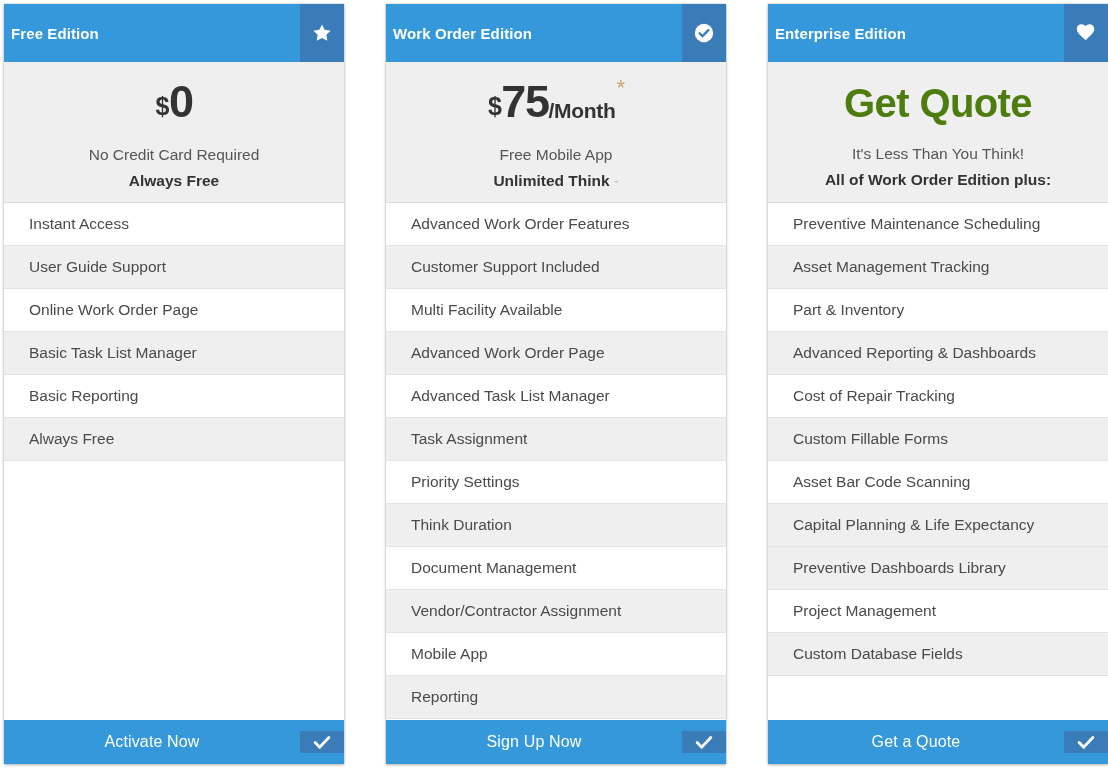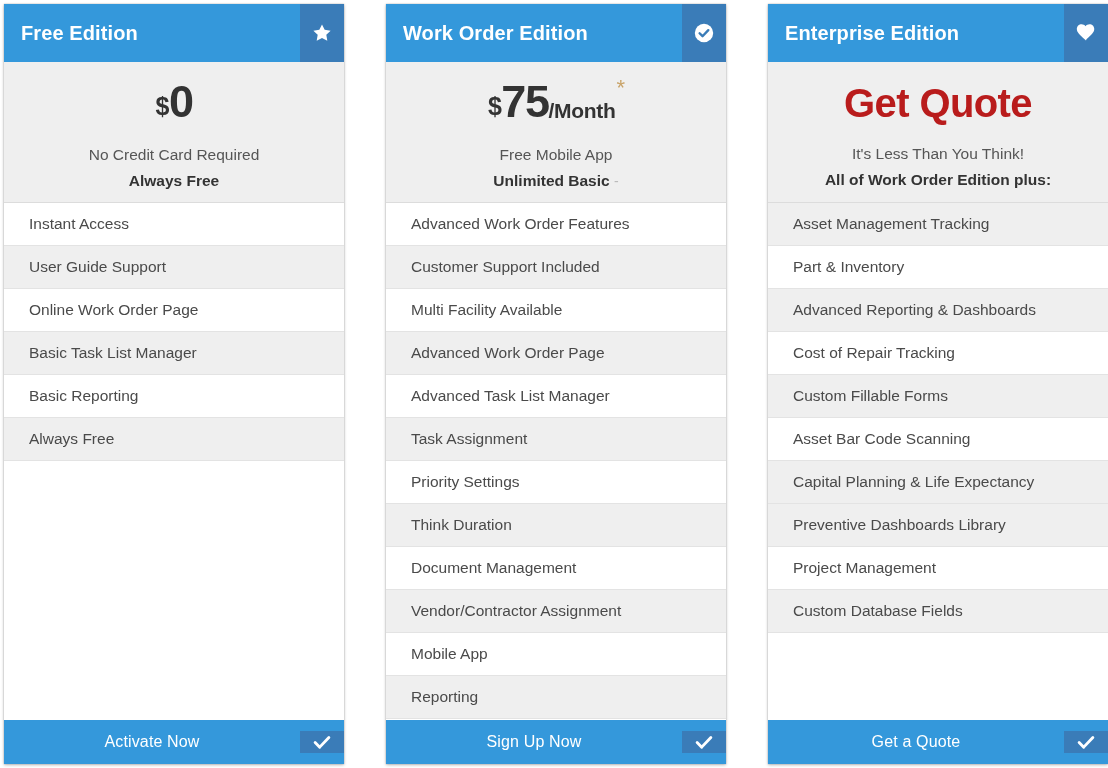--- a/index.html
+++ b/index.html
@@ -39,23 +39,23 @@
     flex: 0 0 58px;
     background: #3498db;
     display: flex;
     align-items: stretch;
     position: relative;
   }
   .card-header-title {
     flex: 1 1 auto;
     display: flex;
     align-items: center;
-    padding-left: 17px;
+    padding-left: 7px;
     color: #ffffff;
-    font-size: 20px;
+    font-size: 15px;
     font-weight: bold;
     letter-spacing: 0.1px;
     white-space: nowrap;
   }
   .card-header-icon {
     flex: 0 0 44px;
     background: #3a7cb8;
     display: flex;
     align-items: center;
     justify-content: center;
@@ -110,21 +110,21 @@
     font-size: 22px;
     align-self: flex-start;
     position: relative;
     top: -4px;
     left: 1px;
     line-height: 1;
   }
   .price-headline {
     font-size: 40px;
     font-weight: bold;
-    color: #b91c1c;
+    color: #4d7c0f;
     line-height: 1;
     letter-spacing: -0.6px;
     padding-top: 2px;
   }
   .price-sub1 {
     font-size: 15.5px;
     color: #555555;
     margin-top: 22px;
     font-weight: normal;
   }
@@ -247,21 +247,21 @@
     </div>
     <div class="price-panel">
       <div class="price-line">
         <span class="price-currency">$</span>
         <span class="price-amount">75</span>
         <span class="price-period">/Month</span>
         <span class="price-asterisk">*</span>
       </div>
       <div class="price-sub1">Free Mobile App</div>
       <div class="price-sub2">
-        <span>Unlimited Basic</span>
+        <span>Unlimited Think</span>
         <span class="trail-dash">-</span>
       </div>
     </div>
     <div class="features">
       <div class="feature-row odd">Advanced Work Order Features</div>
       <div class="feature-row even">Customer Support Included</div>
       <div class="feature-row odd">Multi Facility Available</div>
       <div class="feature-row even">Advanced Work Order Page</div>
       <div class="feature-row odd">Advanced Task List Manager</div>
       <div class="feature-row even">Task Assignment</div>
@@ -290,20 +290,21 @@
           <path fill="#ffffff" d="M12 20.3l-1.5-1.35C5.3 14.25 2 11.3 2 7.7 2 4.75 4.3 2.5 7.2 2.5c1.65 0 3.25.78 4.3 2.02C12.55 3.28 14.15 2.5 15.8 2.5 18.7 2.5 21 4.75 21 7.7c0 3.6-3.3 6.55-8.5 11.25z"></path>
         </svg>
       </div>
     </div>
     <div class="price-panel">
       <div class="price-headline">Get Quote</div>
       <div class="price-sub1">It's Less Than You Think!</div>
       <div class="price-sub2">All of Work Order Edition plus:</div>
     </div>
     <div class="features">
+      <div class="feature-row odd">Preventive Maintenance Scheduling</div>
       <div class="feature-row even">Asset Management Tracking</div>
       <div class="feature-row odd">Part &amp; Inventory</div>
       <div class="feature-row even">Advanced Reporting &amp; Dashboards</div>
       <div class="feature-row odd">Cost of Repair Tracking</div>
       <div class="feature-row even">Custom Fillable Forms</div>
       <div class="feature-row odd">Asset Bar Code Scanning</div>
       <div class="feature-row even">Capital Planning &amp; Life Expectancy</div>
       <div class="feature-row even">Preventive Dashboards Library</div>
       <div class="feature-row odd">Project Management</div>
       <div class="feature-row even">Custom Database Fields</div>

